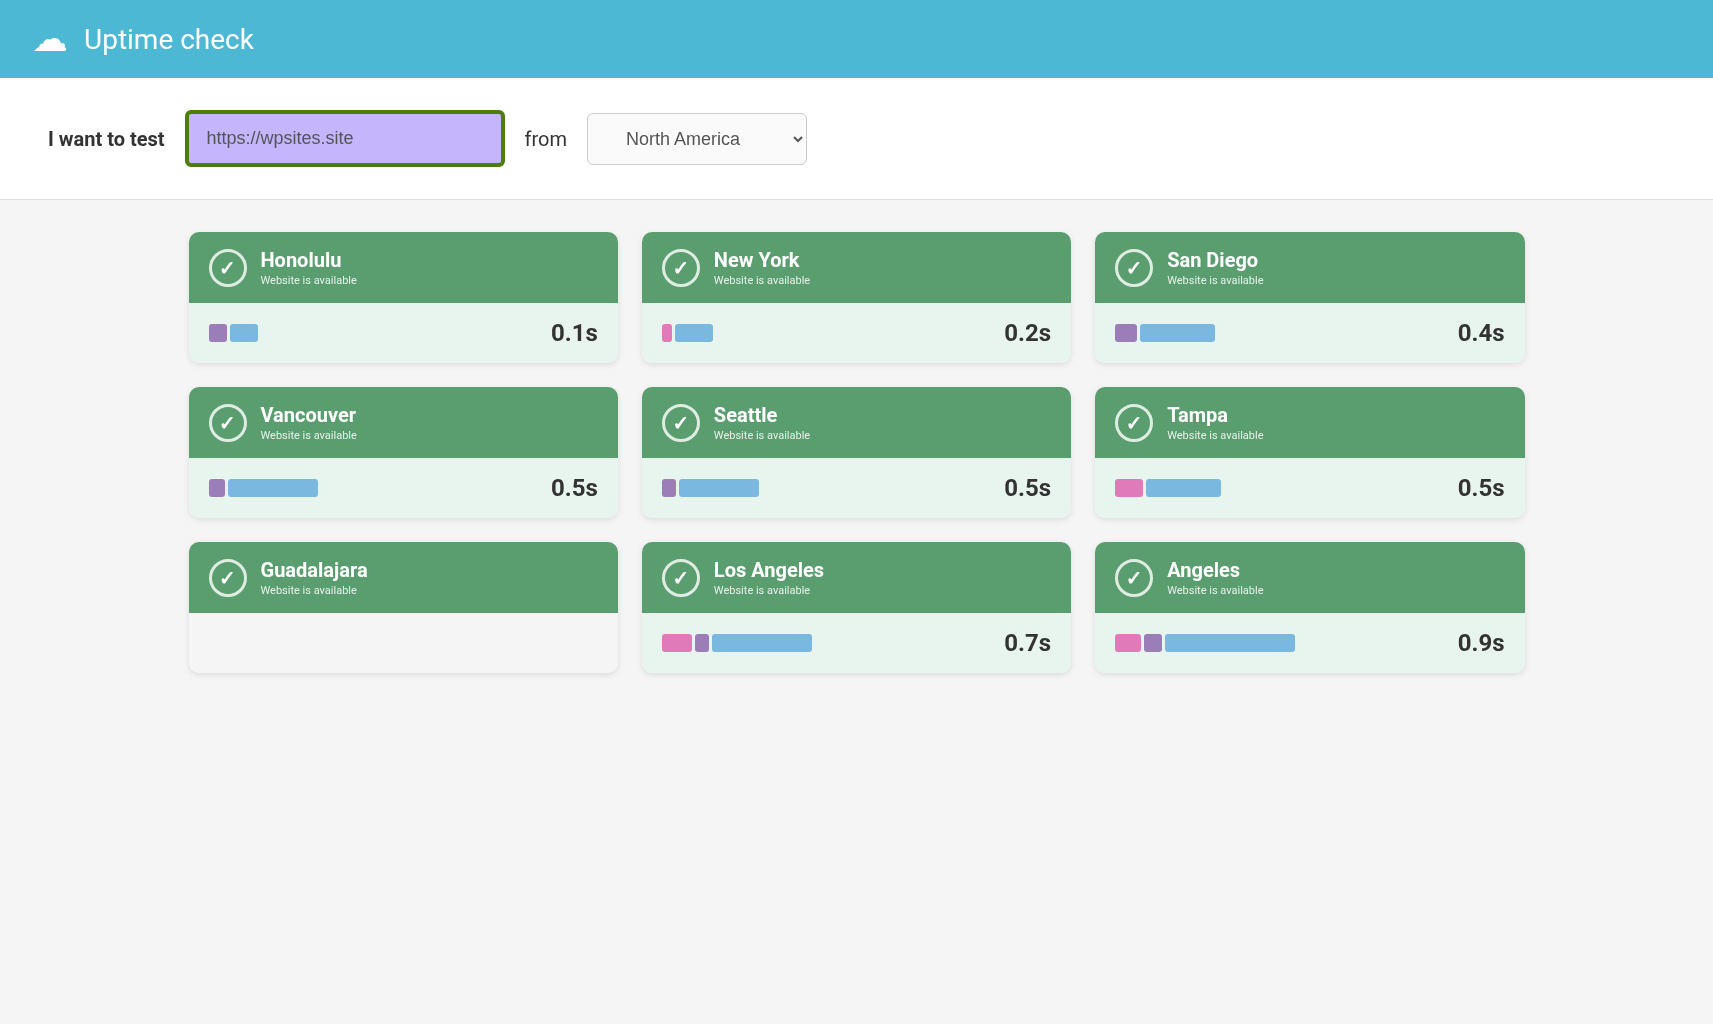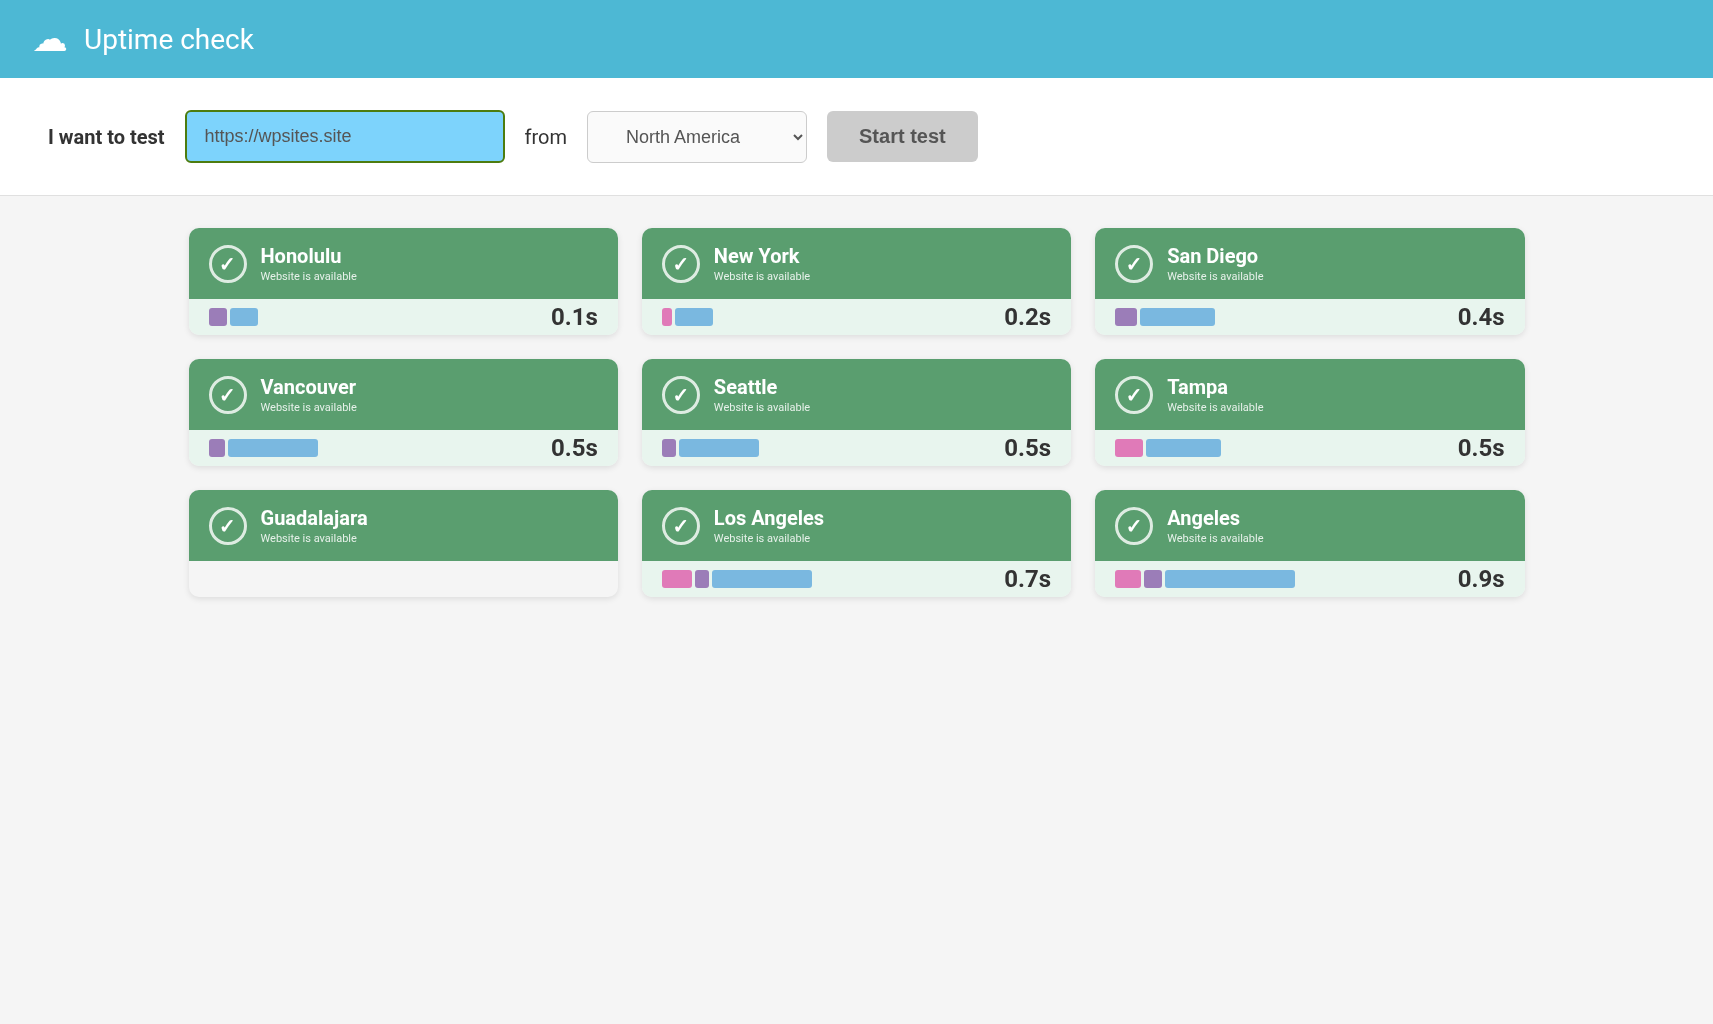--- a/index.html
+++ b/index.html
@@ -36,28 +36,28 @@
       gap: 20px;
       border-bottom: 1px solid #e0e0e0;
     }
     .controls-label {
       font-size: 20px;
       font-weight: 700;
       color: #333;
       white-space: nowrap;
     }
     .url-input {
-      border: 2px solid #4d7c0f;
+      border: 4px solid #4d7c0f;
       border-radius: 6px;
       padding: 14px 18px;
       font-size: 18px;
       color: #555;
       width: 320px;
       outline: none;
-      background: #7dd3fc;
+      background: #c4b5fd;
     }
     .from-label {
       font-size: 20px;
       color: #333;
       font-weight: 400;
       white-space: nowrap;
     }
     .region-select {
       border: 1px solid #ccc;
       border-radius: 6px;
@@ -123,21 +123,21 @@
       font-weight: 700;
       line-height: 1.2;
     }
     .card-subtitle {
       color: rgba(255,255,255,0.85);
       font-size: 11px;
       margin-top: 2px;
     }
     .card-body {
       background: #e8f5ee;
-      padding: 4px 20px;
+      padding: 16px 20px;
       display: flex;
       align-items: center;
       justify-content: space-between;
       gap: 48px;
     }
     .bar-container {
       display: flex;
       align-items: center;
       gap: 3px;
       flex: 1;
@@ -169,21 +169,20 @@
 <div class="controls">
   <span class="controls-label">I want to test</span>
   <input class="url-input" type="text" value="https://wpsites.site" placeholder="https://wpsites.site" style="">
   <span class="from-label">from</span>
   <select class="region-select">
     <option>North America</option>
     <option>Europe</option>
     <option>Asia Pacific</option>
     <option>South America</option>
   </select>
-  <button class="start-button">Start test</button>
 </div>
 
 <div class="grid-container" id="cards-grid">
 <div class="card">
     <div class="card-header">
       <div class="check-circle">✓</div>
       <div>
         <div class="card-title">Honolulu</div>
         <div class="card-subtitle">Website is available</div>
       </div>

